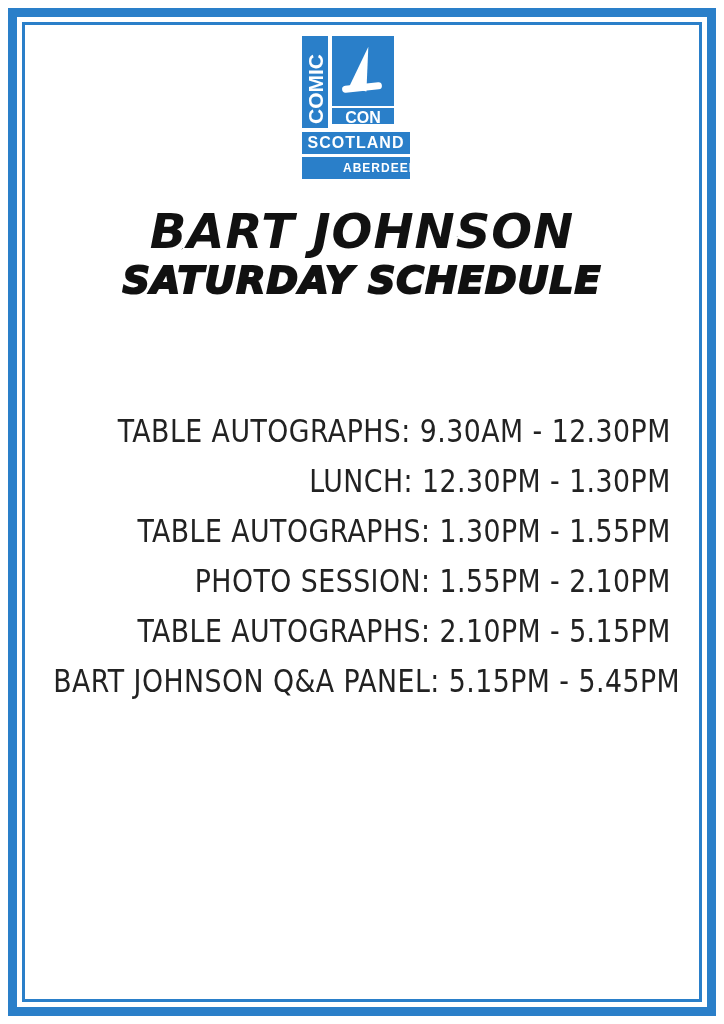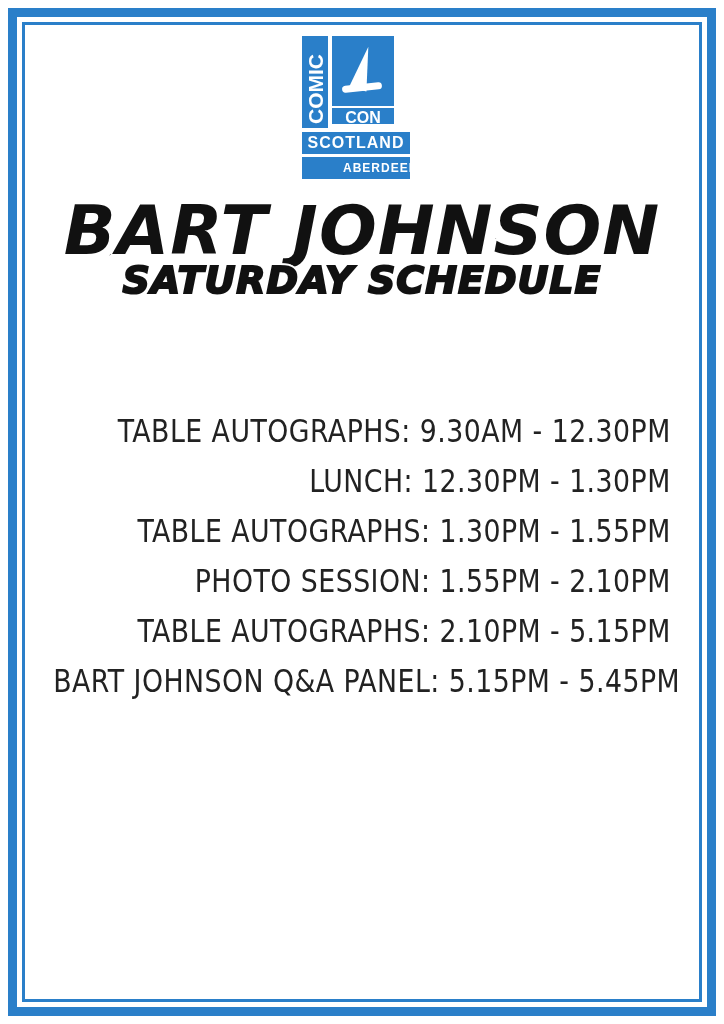--- a/index.html
+++ b/index.html
@@ -154,21 +154,21 @@
     letter-spacing: 1px;
     margin-left: 41px;
   }
 
   
   .headline {
     margin-top: 16px;
     font-family: "DejaVu Sans", sans-serif;
     font-weight: bold;
     font-style: italic;
-    font-size: 68px;
+    font-size: 48px;
     line-height: 58px;
     letter-spacing: 1px;
     color: #111111;
     -webkit-text-stroke: 3px #111111;
     paint-order: stroke fill;
     text-align: center;
     text-shadow:
       -4px 0 #ffffff, 4px 0 #ffffff, 0 -4px #ffffff, 0 4px #ffffff,
       -3px -3px #ffffff, 3px -3px #ffffff, -3px 3px #ffffff, 3px 3px #ffffff;
   }

